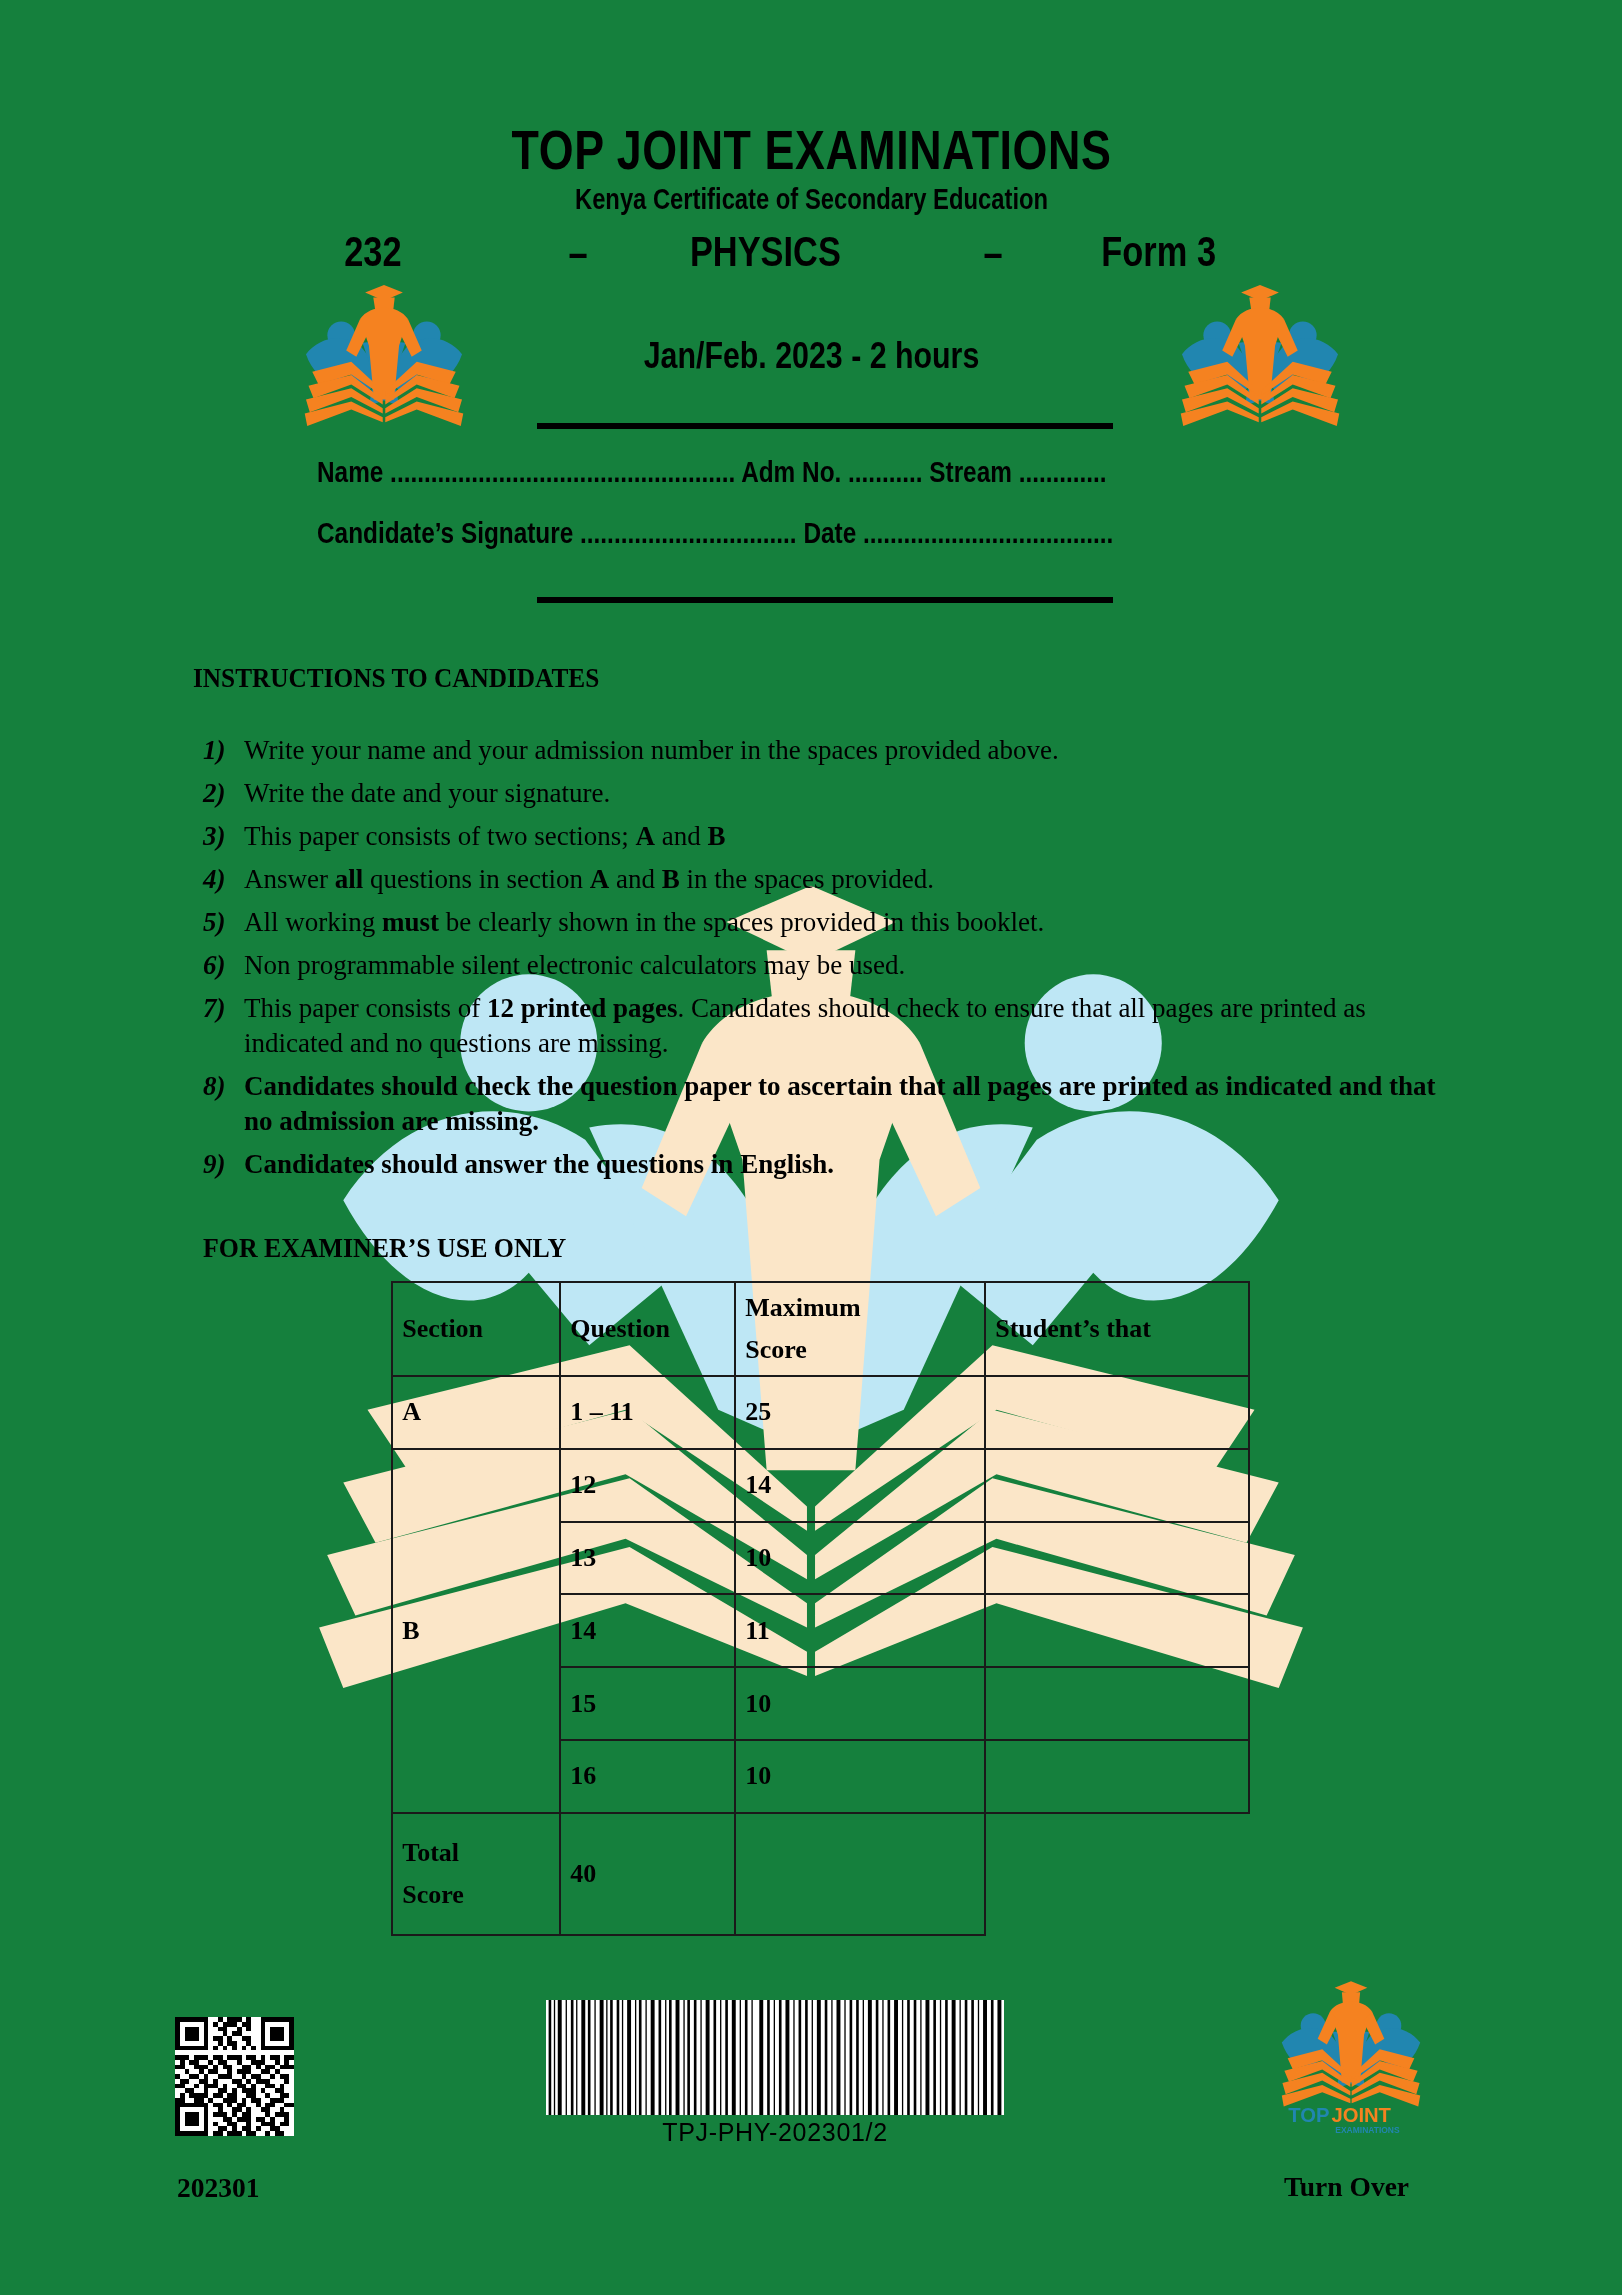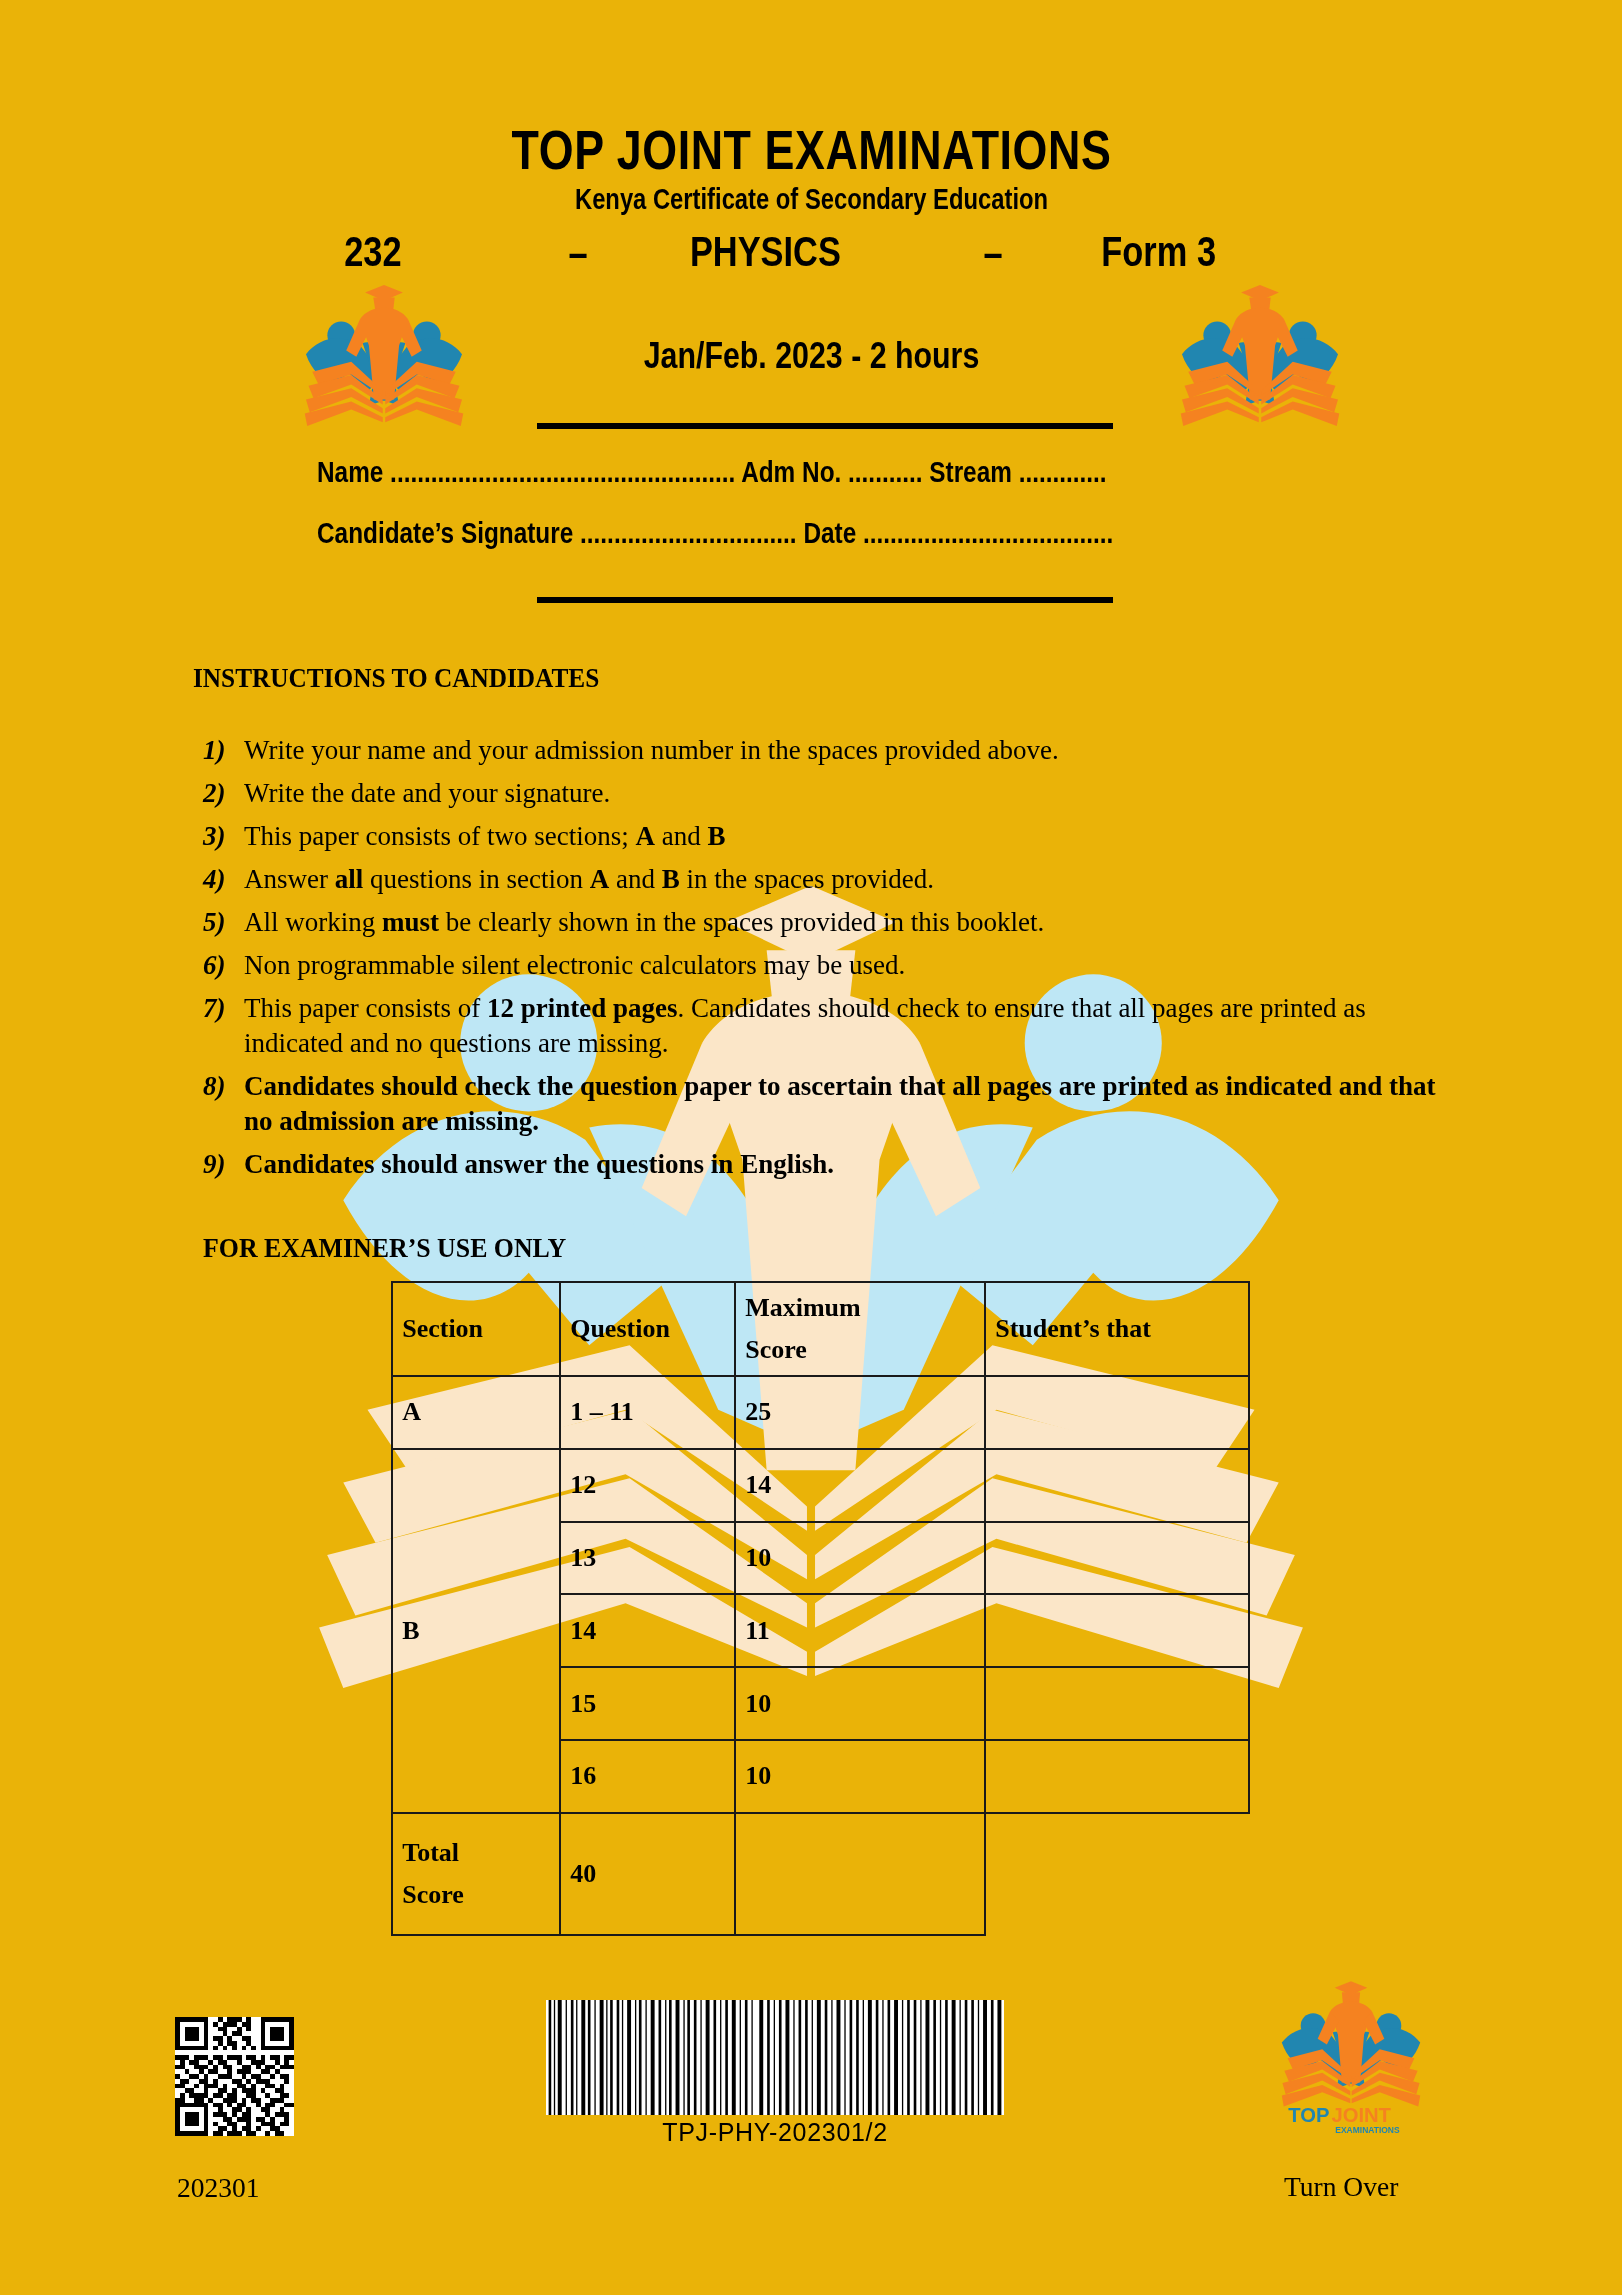--- a/index.html
+++ b/index.html
@@ -8,21 +8,21 @@
     background: #ffffff;
   }
   body {
     font-family: "Liberation Serif", serif;
     color: #000000;
   }
   #page {
     position: relative;
     width: 1623px;
     height: 2295px;
-    background: #eab308;
+    background: #15803d;
     overflow: hidden;
   }
 
   
   #watermark {
     position: absolute;
     left: 281px;
     top: 805px;
     width: 1060px;
     height: 1008px;
@@ -228,21 +228,21 @@
     left: 1279px;
     top: 1976px;
     width: 144px;
     height: 160px;
     z-index: 3;
   }
   .footer-text {
     position: absolute;
     font-family: "Liberation Serif", serif;
     font-size: 27.5px;
-    font-weight: 400;
+    font-weight: 700;
     z-index: 3;
   }
   #footer-code { left: 177px;  top: 2172px; }
   #footer-turn { left: 1284px; top: 2171px; }
 </style>
 </head>
 <body>
 
 <div id="page">
 

